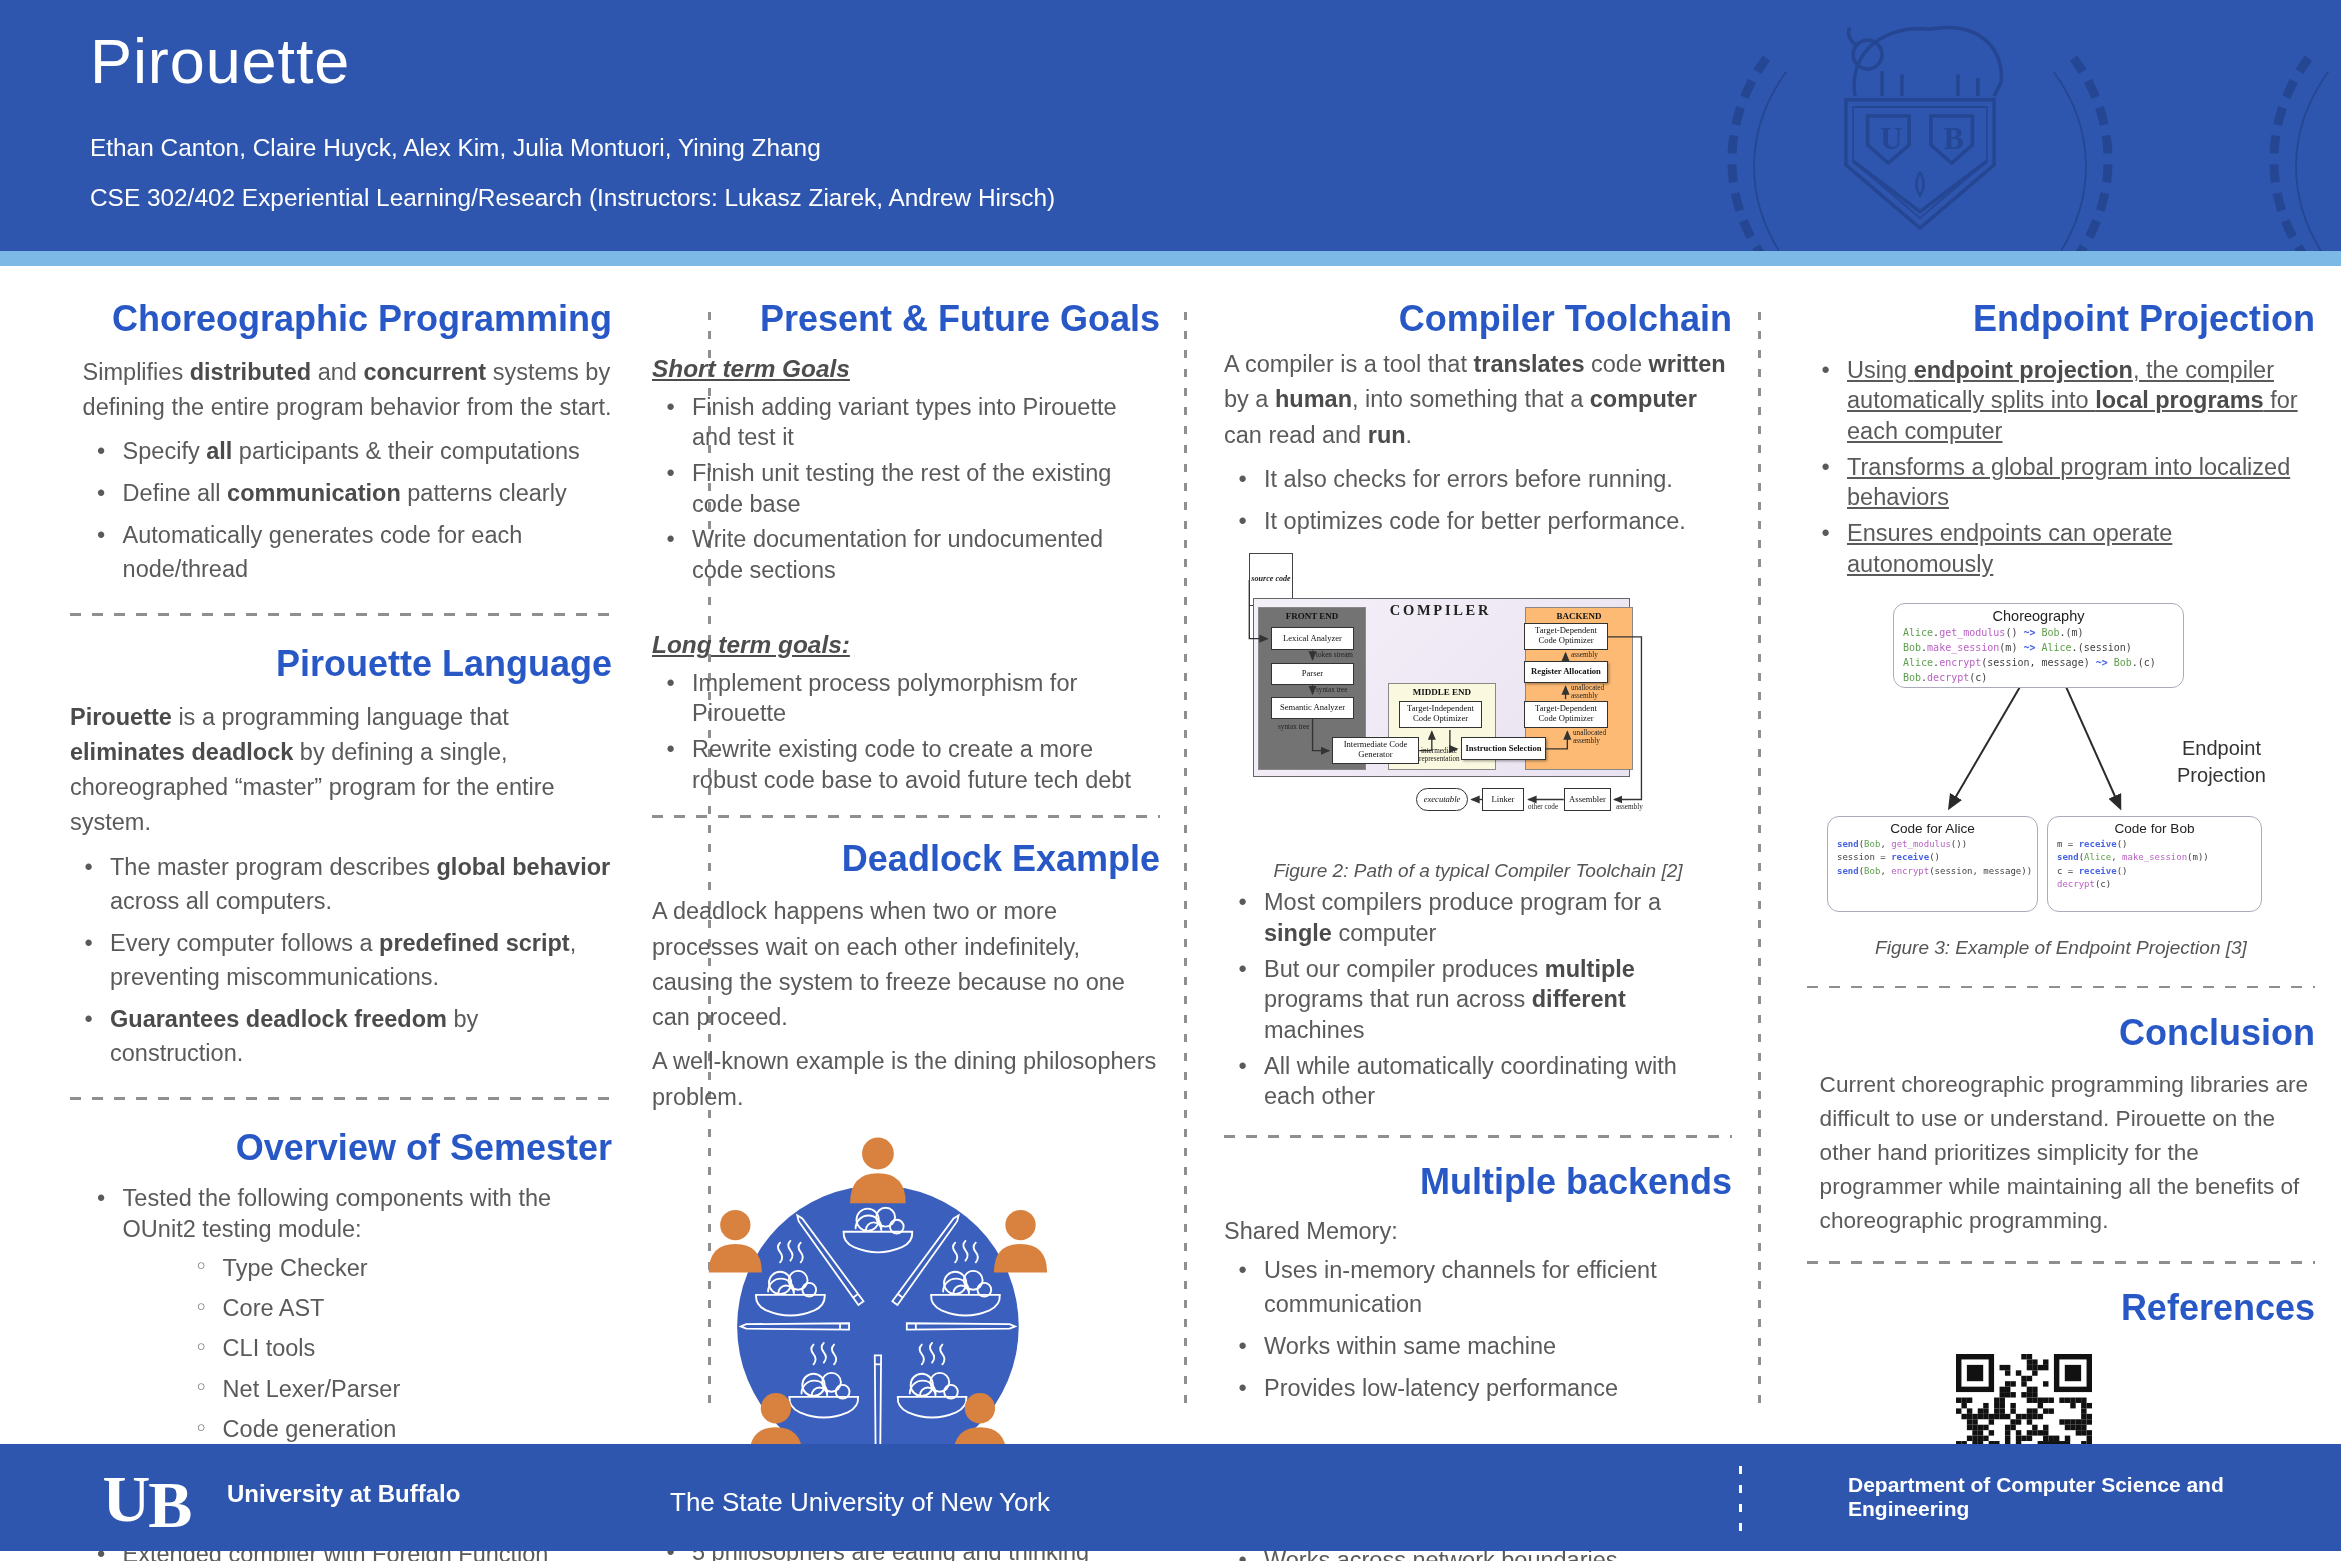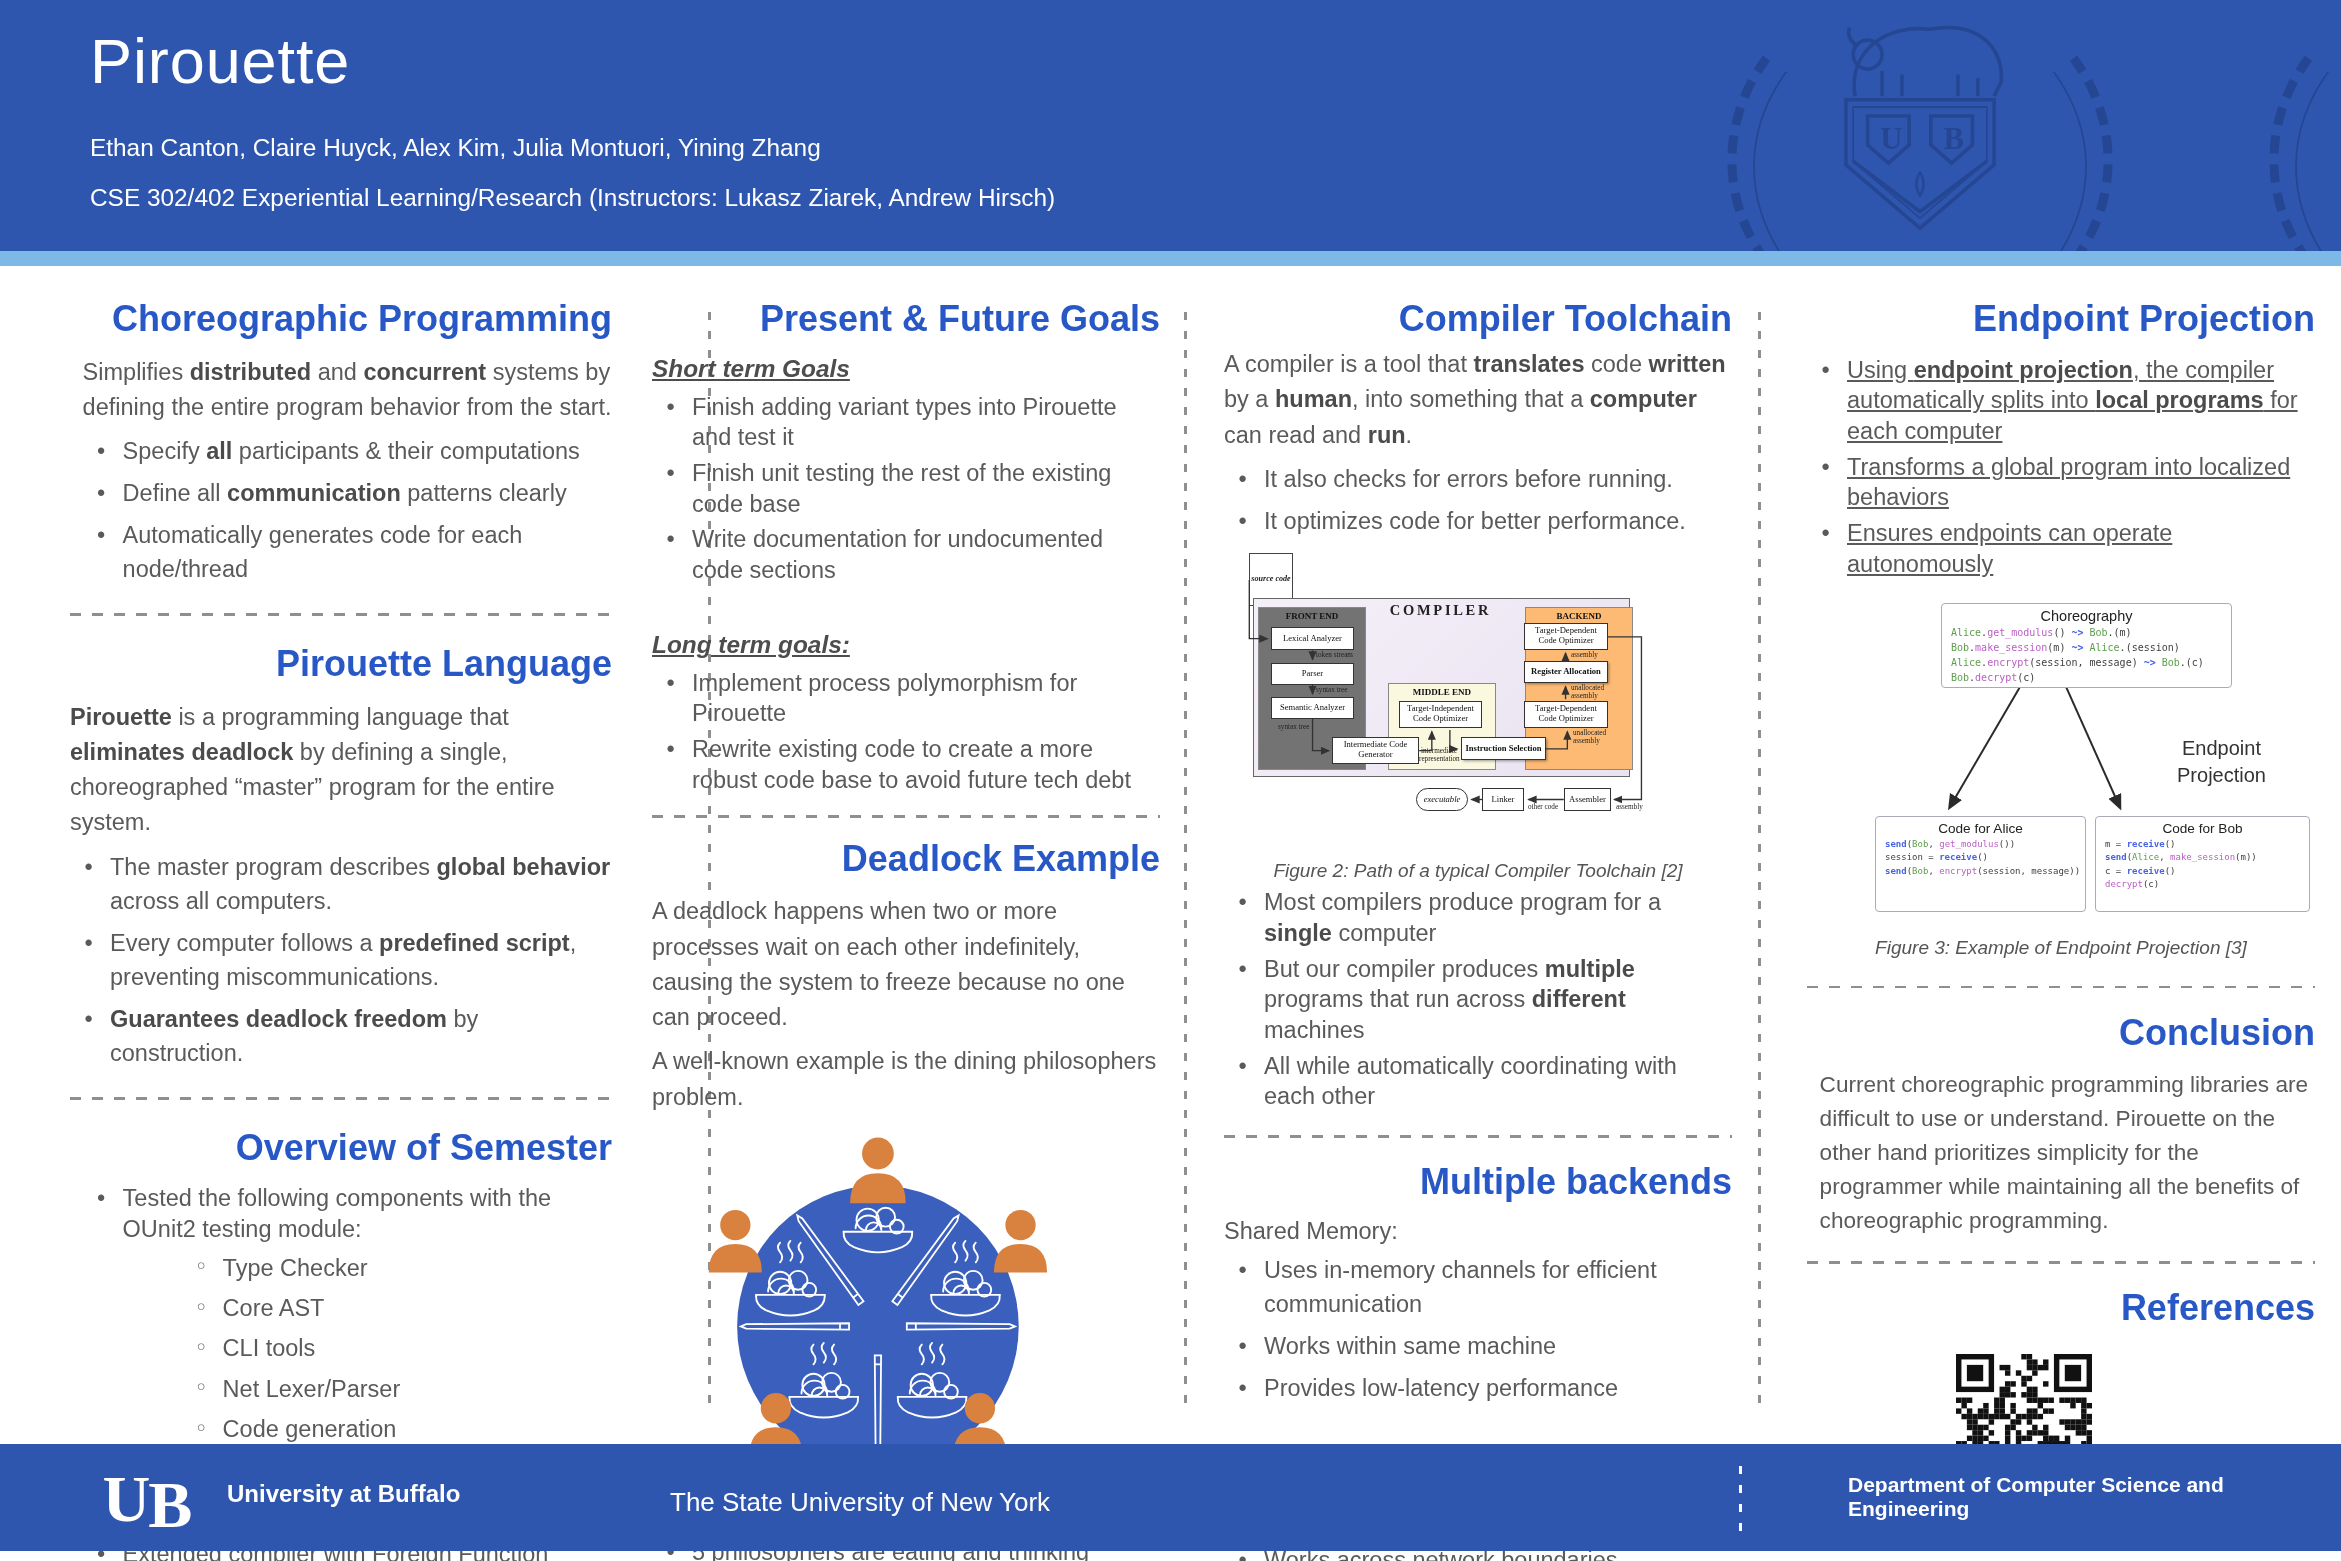--- a/index.html
+++ b/index.html
@@ -54,21 +54,21 @@
   .freg{position:absolute;border:0.9px solid #888;}
   .freg .rt{position:absolute;left:0;top:3.6px;width:100%;text-align:center;font-weight:bold;font-size:9px;color:#111;}
   .fb{position:absolute;background:#fff;border:0.9px solid #333;display:flex;align-items:center;justify-content:center;
       text-align:center;font-size:8.6px;color:#111;line-height:1.15;padding:0.9px;box-sizing:border-box;}
   .fb.bold{font-weight:bold;box-shadow:1.8px 1.8px 2.7px rgba(0,0,0,.4);}
   .fb.oval{border-radius:12.6px;font-style:italic;}
   .flbl{position:absolute;font-size:7.2px;color:#222;line-height:1.1;}
   .fig2 svg.arrows{position:absolute;left:0;top:0;}
   
   .fig3{position:relative;width:508px;height:361px;margin-top:22px;}
-  .f3box{position:absolute;background:#fff;border:1.8px solid #aab;border-radius:4px;box-sizing:border-box;margin-left:48px;}
+  .f3box{position:absolute;background:#fff;border:1.8px solid #aab;border-radius:12px;box-sizing:border-box;}
   .f3t{text-align:center;font-size:14.5px;color:#222;margin-top:3.6px;}
   .codelines{font-family:"DejaVu Sans Mono",monospace;font-size:10px;line-height:1.5;padding:1.8px 9px 5.4px 9px;}
   .codelines div{white-space:pre;}
   .c-g{color:#5d9e4c;} .c-p{color:#b95fc4;} .c-k{color:#3f3f3f;} .c-b{color:#4763e4;font-weight:bold;}
   .eplabel{position:absolute;left:342px;top:134px;width:145px;text-align:center;font-size:20px;color:#333;line-height:1.35;}
   .fig3 svg{position:absolute;left:0;top:0;}
   .f3cap{position:absolute;left:0;top:327px;width:100%;}
   
   .qrwrap{margin:25px 0 0 136px;}
   

